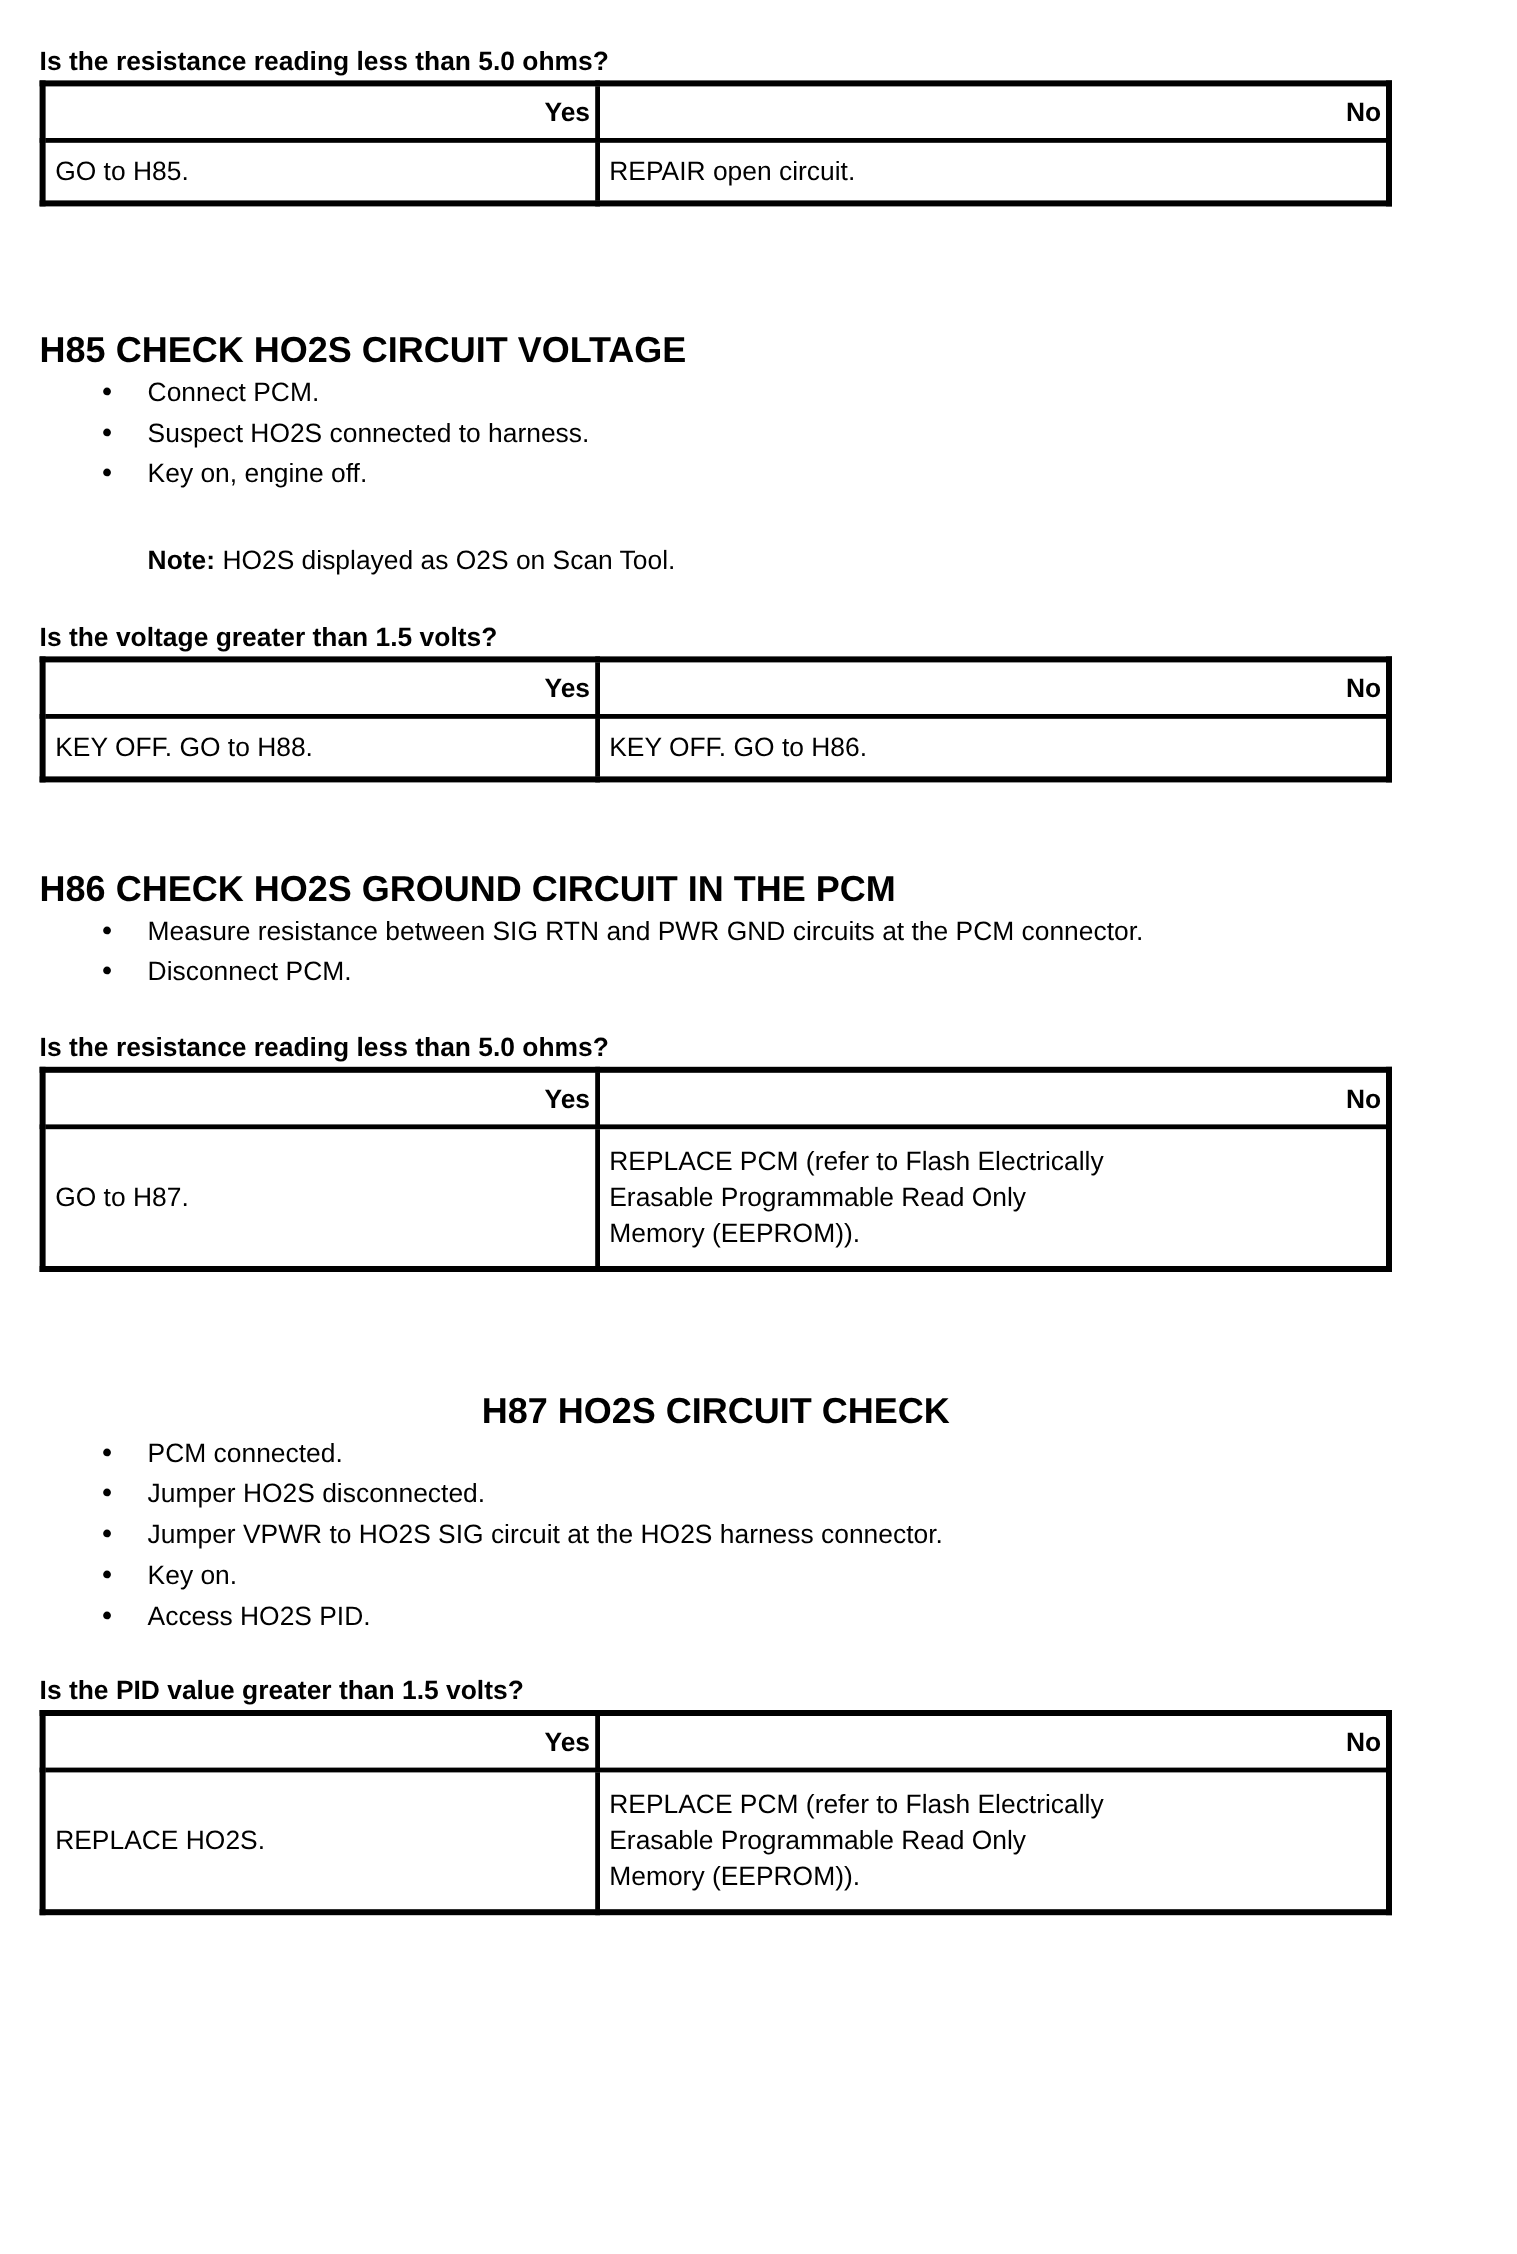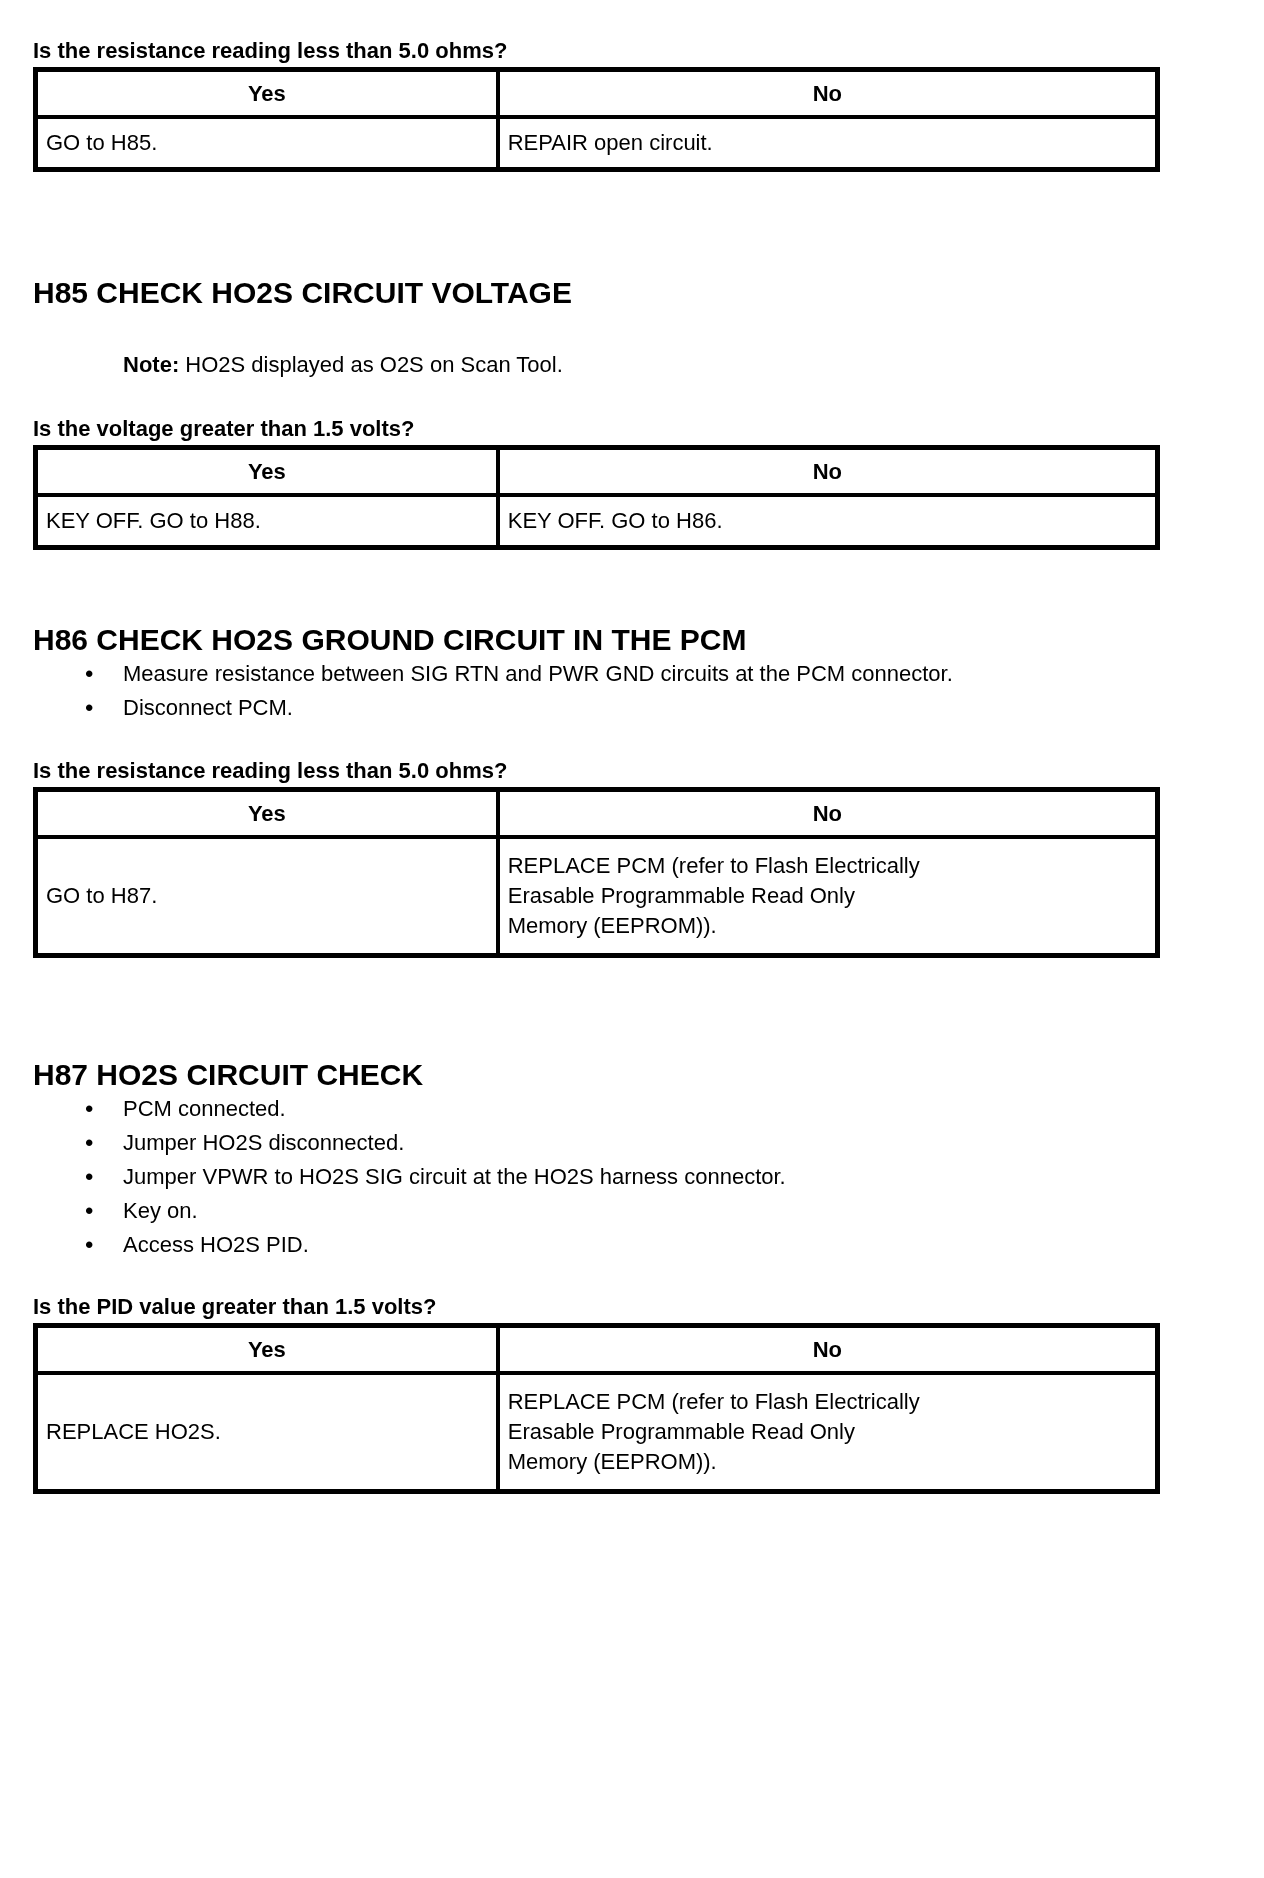--- a/index.html
+++ b/index.html
@@ -37,21 +37,21 @@
     width: 100%;
     border: 5px solid #000;
   }
   table.decision th,
   table.decision td {
     border: 4px solid #000;
   }
   table.decision th {
     font-size: 22px;
     font-weight: bold;
-    text-align: center;
+    text-align: right;
     padding: 9px 4px;
     line-height: 25px;
   }
   table.decision td {
     font-size: 22px;
     text-align: left;
     vertical-align: middle;
     padding: 10px 8px;
     line-height: 28px;
   }
@@ -61,21 +61,21 @@
   .cell-line { line-height: 30px; }
 
   .step-heading {
     font-size: 30px;
     font-weight: bold;
     line-height: 34px;
     margin: 0;
   }
   .h85 { margin-top: 104px; }
   .h86 { margin-top: 73px; }
-  .h87 { margin-top: 100px; }
+  .h87 { margin-top: 100px; text-align: center; }
 
   ul.bullets {
     list-style: none;
     margin: 0;
     padding: 0;
   }
   ul.bullets li {
     position: relative;
     padding-left: 90px;
     font-size: 22px;
@@ -113,20 +113,25 @@
       <th class="col-no">No</th>
     </tr>
     <tr>
       <td>GO to H85.</td>
       <td>REPAIR open circuit.</td>
     </tr>
   </tbody>
     </table>
 
   <h2 class="step-heading h85">H85 CHECK HO2S CIRCUIT VOLTAGE</h2>
+  <ul class="bullets ul-h85">
+    <li>Connect PCM.</li>
+    <li>Suspect HO2S connected to harness.</li>
+    <li>Key on, engine off.</li>
+  </ul>
   <div class="note"><b>Note:</b><span> HO2S displayed as O2S on Scan Tool.</span></div>
 
   <p class="question q2">Is the voltage greater than 1.5 volts?</p>
   <table class="decision">
     <tbody>
         <tr>
       <th class="col-yes">Yes</th>
       <th class="col-no">No</th>
     </tr>
     <tr>

